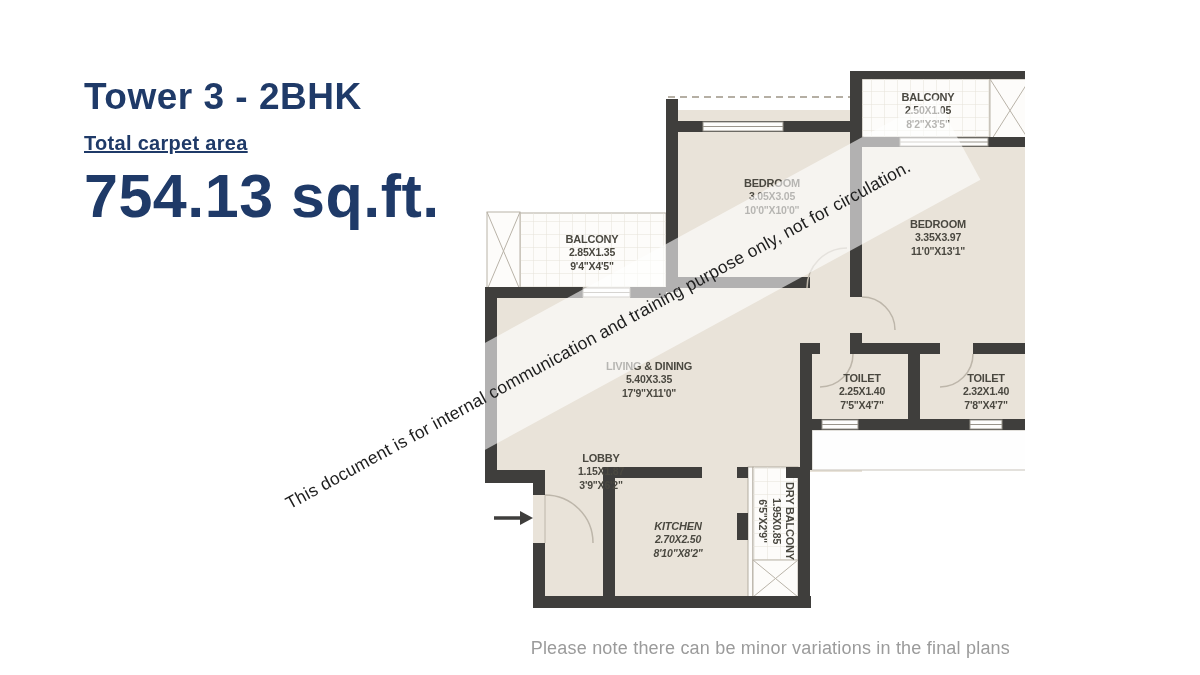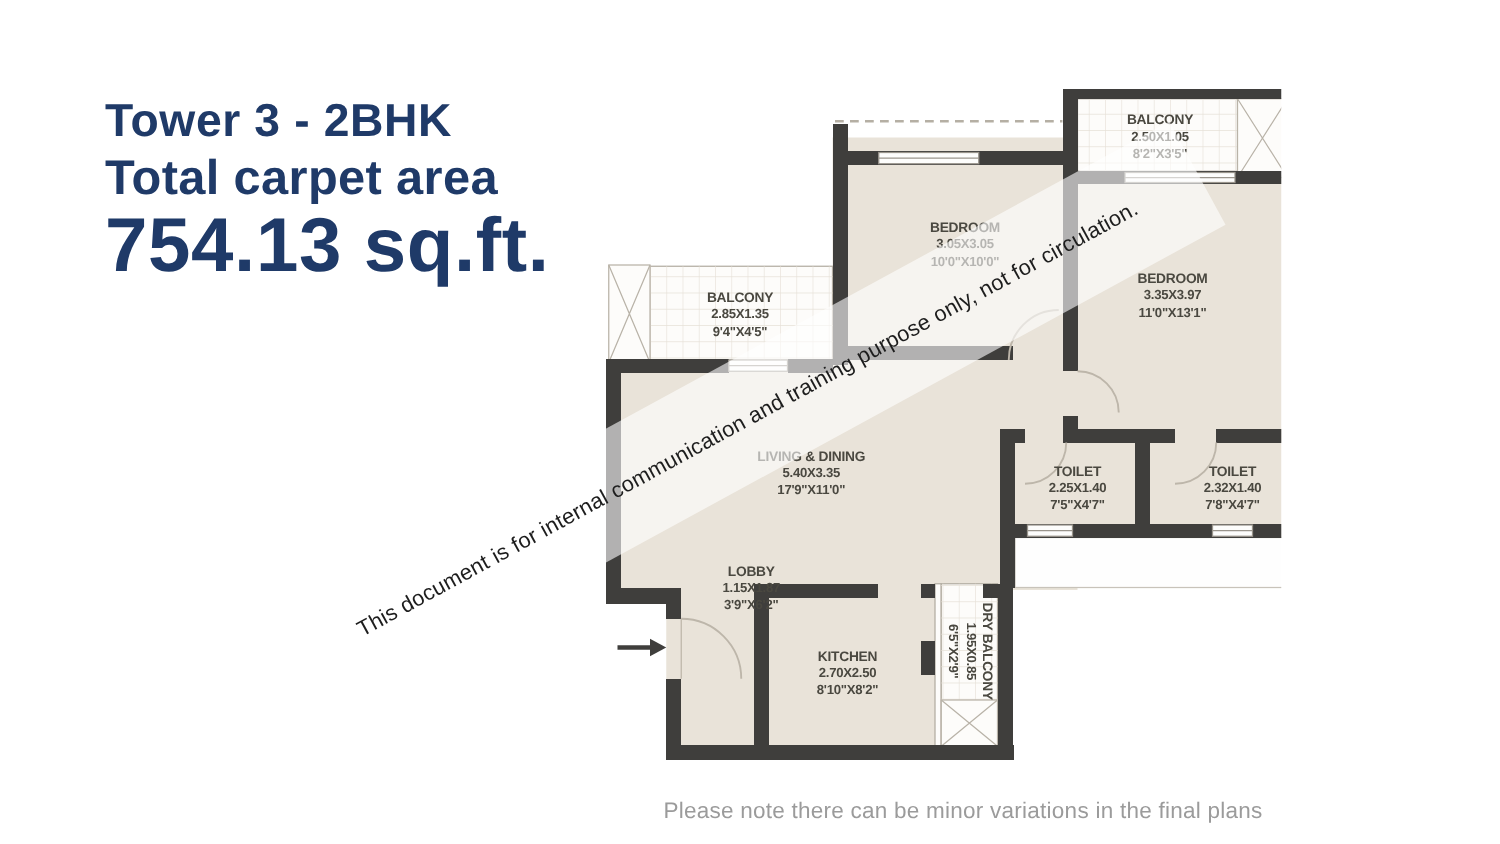--- a/index.html
+++ b/index.html
@@ -1,21 +1,21 @@
 <!DOCTYPE html>
 <html><head>
 <meta charset="utf-8">
 <style>
   html,body{margin:0;padding:0;background:#ffffff;}
   .canvas{position:relative;width:1025px;height:675px;background:#ffffff;overflow:hidden;
           font-family:"Liberation Sans", sans-serif;}
   
   .title-block{position:absolute;left:84px;top:74px;color:#1f3a68;z-index:4;}
   .title-line1{font-size:37px;font-weight:700;letter-spacing:.5px;line-height:46px;}
-  .title-line2{font-size:39px;font-weight:700;letter-spacing:.3px;line-height:46px;}
+  .title-line2{font-size:20px;font-weight:700;letter-spacing:.3px;line-height:46px;text-decoration:underline;}
   .title-line3{font-size:61px;font-weight:700;letter-spacing:.5px;line-height:60px;}
   
   .plan-svg{position:absolute;left:483px;top:62px;z-index:1;}
   .plan-labels{position:absolute;left:0;top:0;width:1200px;height:675px;z-index:2;pointer-events:none;}
   .room-label{position:absolute;transform:translate(-50%,-50%);text-align:center;color:#4a4840;
               font-weight:700;white-space:nowrap;}
   .room-label .rname{font-size:11px;letter-spacing:-.2px;line-height:14px;}
   .room-label .rdim{font-size:10.5px;letter-spacing:-.2px;line-height:13.5px;}
   .room-label.rotated{transform:translate(-50%,-50%) rotate(90deg);}
   
@@ -176,21 +176,21 @@
     <div class="room-label" style="left:649px;top:379px;">
       <div class="rname">LIVING &amp; DINING</div>
       <div class="rdim">5.40X3.35</div>
       <div class="rdim">17'9"X11'0"</div>
     </div>
     <div class="room-label" style="left:577px;top:471px;margin-left:24px;">
       <div class="rname">LOBBY</div>
       <div class="rdim">1.15X1.87</div>
       <div class="rdim">3'9"X6'2"</div>
     </div>
-    <div class="room-label" style="left:678px;top:539px;">
+    <div class="room-label" style="left:678px;top:539px;font-style:italic;">
       <div class="rname">KITCHEN</div>
       <div class="rdim">2.70X2.50</div>
       <div class="rdim">8'10"X8'2"</div>
     </div>
     <div class="room-label" style="left:862px;top:391px;">
       <div class="rname">TOILET</div>
       <div class="rdim">2.25X1.40</div>
       <div class="rdim">7'5"X4'7"</div>
     </div>
     <div class="room-label" style="left:986px;top:391px;">

